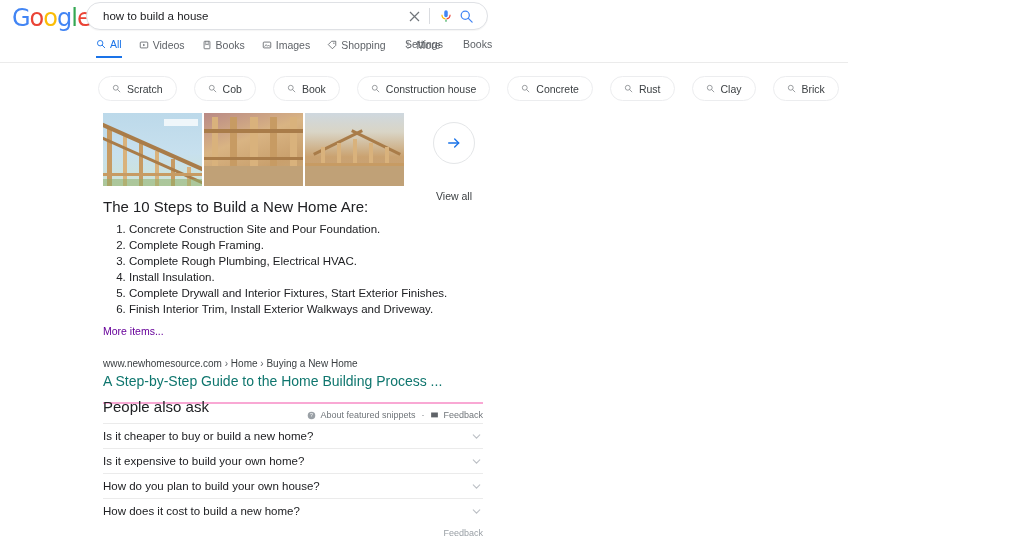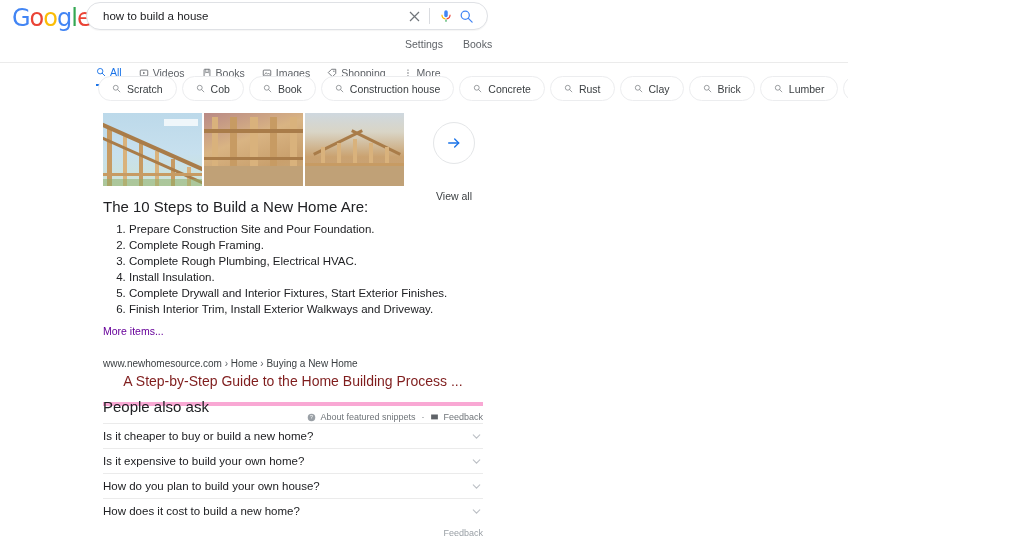--- a/index.html
+++ b/index.html
@@ -47,37 +47,37 @@
   .sb-icon { display:flex; align-items:center; justify-content:center; cursor:pointer; }
   .clear-x { width: 20px; height: 20px; color:#70757a; font-size: 13px; line-height: 1; }
   .divider { width:1px; height:16px; background:#dadce0; margin: 0 7px 0 5px; }
   .mic { width: 18px; height: 18px; }
   .glass-blue { width: 22px; height: 18px; margin-right: 10px; }
 
   
   .navbar {
     position: absolute; left: 96px; top: 36px;
     display: flex; align-items: center;
-    font-size: 10.5px; color: #5f6368; margin-top: 28px;
+    font-size: 10.5px; color: #5f6368;
   }
   .navtab {
     display: flex; align-items: center; gap: 4px;
     padding: 2px 0 6px 0; margin-right: 17px;
     color: #5f6368; cursor: pointer; white-space: nowrap;
   }
   .navtab.active { color: #1a73e8; border-bottom: 2px solid #1a73e8; }
   .navtab.active svg { stroke: #1a73e8; fill: none; }
   .navtab svg { display:block; }
   .nav-right { position: absolute; left: 405px; top: 38px; display:flex; gap: 20px; font-size: 10.5px; color:#5f6368; }
   .nav-right span { cursor: pointer; }
 
   
   .chips {
     position: absolute; left: 98px; top: 76px;
-    display: flex; gap: 5px; align-items: flex-end;
+    display: flex; gap: 17px; align-items: flex-end;
   }
   .chip {
     display: flex; align-items: center; gap: 6px;
     height: 25px; padding: 0 13px;
     border: 1px solid #ecedef; border-radius: 14px;
     background: #fff; font-size: 10.5px; color: #3c4043;
     white-space: nowrap; cursor: pointer;
   }
   .chip .cg { opacity: .75; }
 
@@ -109,26 +109,25 @@
   .snippet { position: absolute; left: 103px; top: 198px; width: 380px; }
   .snippet-title { font-size: 15px; color: #202124; font-weight: 400; margin: 0 0 6px 0; }
   .steps { margin: 0; padding-left: 26px; }
   .steps li { font-size: 11.5px; color: #202124; line-height: 16px; margin-bottom: 0px; }
   .more-items { display:inline-block; margin-top: 8px; font-size: 10.5px; color: #609; cursor: pointer; }
 
   .result { margin-top: 18px; }
   .result-url { font-size: 10px; color: #3c4043; line-height: 13px; }
   .result-url .crumbsep { color: #5f6368; }
   .result-title {
-    font-size: 14px; color: #7f1d1d; margin-top: 3px; cursor: pointer;
+    font-size: 14px; color: #0f766e; margin-top: 3px; cursor: pointer;
     font-weight: 400;
-    text-align: center;
   }
   .snippet-foot {
-    margin-top: 13px; border-top: 4px solid #f9a8d4; padding-top: 6px;
+    margin-top: 13px; border-top: 2px solid #f9a8d4; padding-top: 6px;
     display: flex; justify-content: flex-end; align-items: center;
     gap: 6px; font-size: 9px; color: #70757a;
   }
   .snippet-foot .fitem { display:flex; align-items:center; gap:4px; cursor:pointer; }
 
   
   .paa { position: absolute; left: 103px; top: 398px; width: 380px; }
   .paa-title { font-size: 15px; color: #202124; margin: 0 0 8px 0; font-weight: 400; }
   .paa-item {
     display: flex; align-items: center; justify-content: space-between;
@@ -352,21 +351,21 @@
         <path d="M13 6 L19 12 L13 18" stroke="#1a73e8" stroke-width="2" fill="none" stroke-linecap="round" stroke-linejoin="round"></path>
       </svg>
     </div>
     <div class="viewall-label">View all</div>
   </div>
 
   <div class="snippet">
     <h2 class="snippet-title">The 10 Steps to Build a New Home Are:</h2>
 
     <ol class="steps">
-      <li>Prepare Construction Site and Pour Foundation.</li>
+      <li>Concrete Construction Site and Pour Foundation.</li>
       <li>Complete Rough Framing.</li>
       <li>Complete Rough Plumbing, Electrical HVAC.</li>
       <li>Install Insulation.</li>
       <li>Complete Drywall and Interior Fixtures, Start Exterior Finishes.</li>
       <li>Finish Interior Trim, Install Exterior Walkways and Driveway.</li>
     </ol>
 
     <span class="more-items">More items...</span>
 
     <div class="result">

